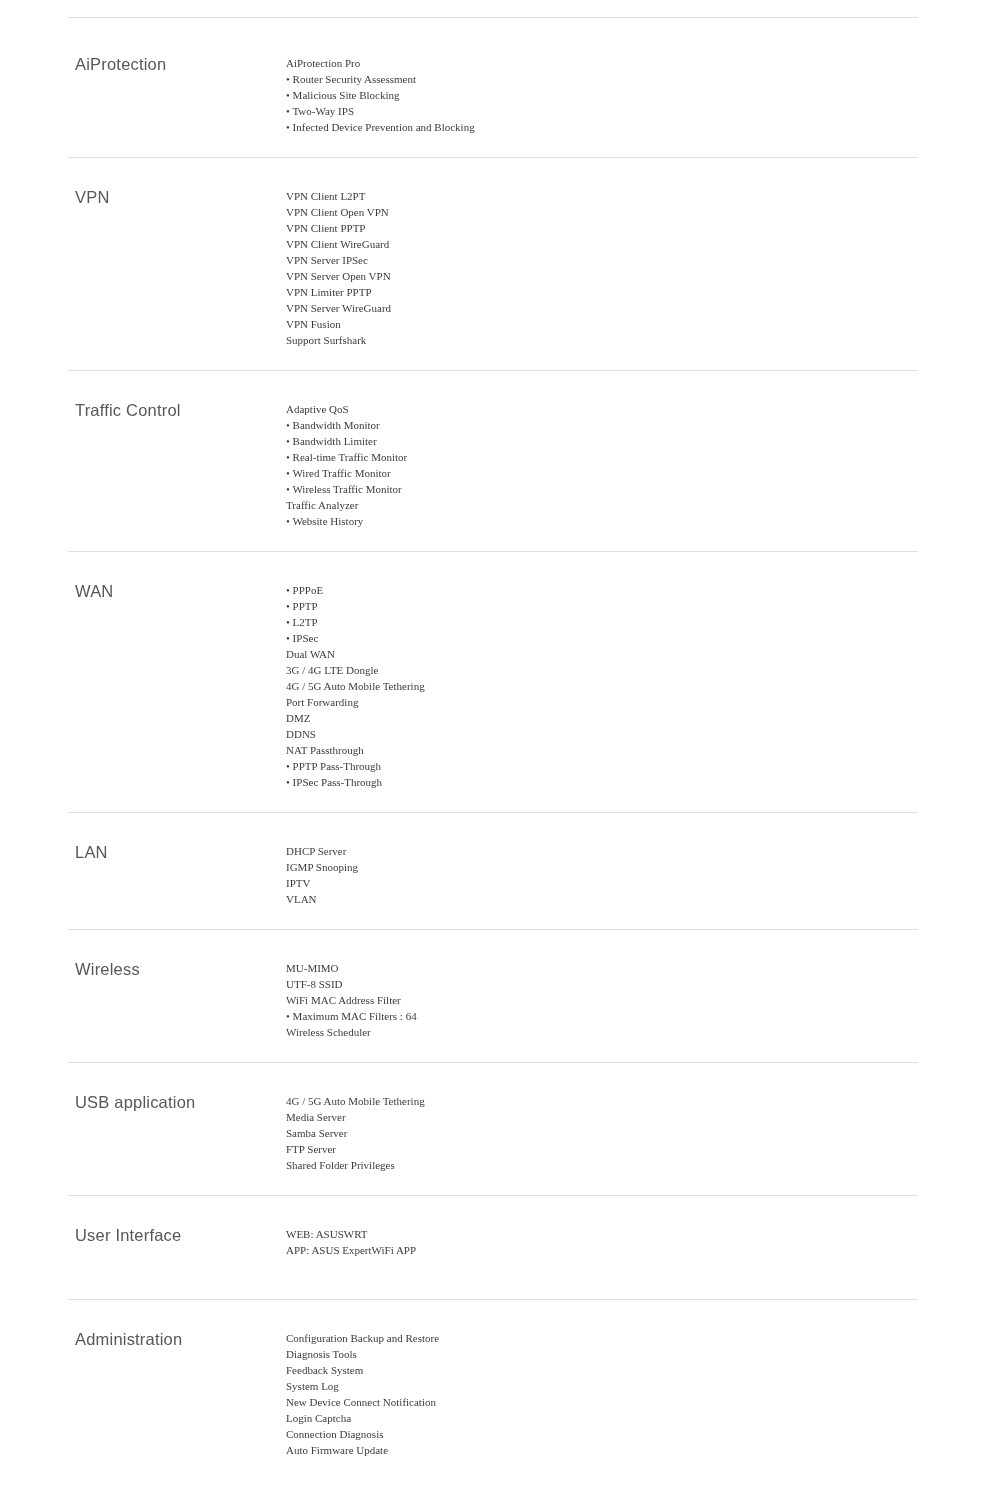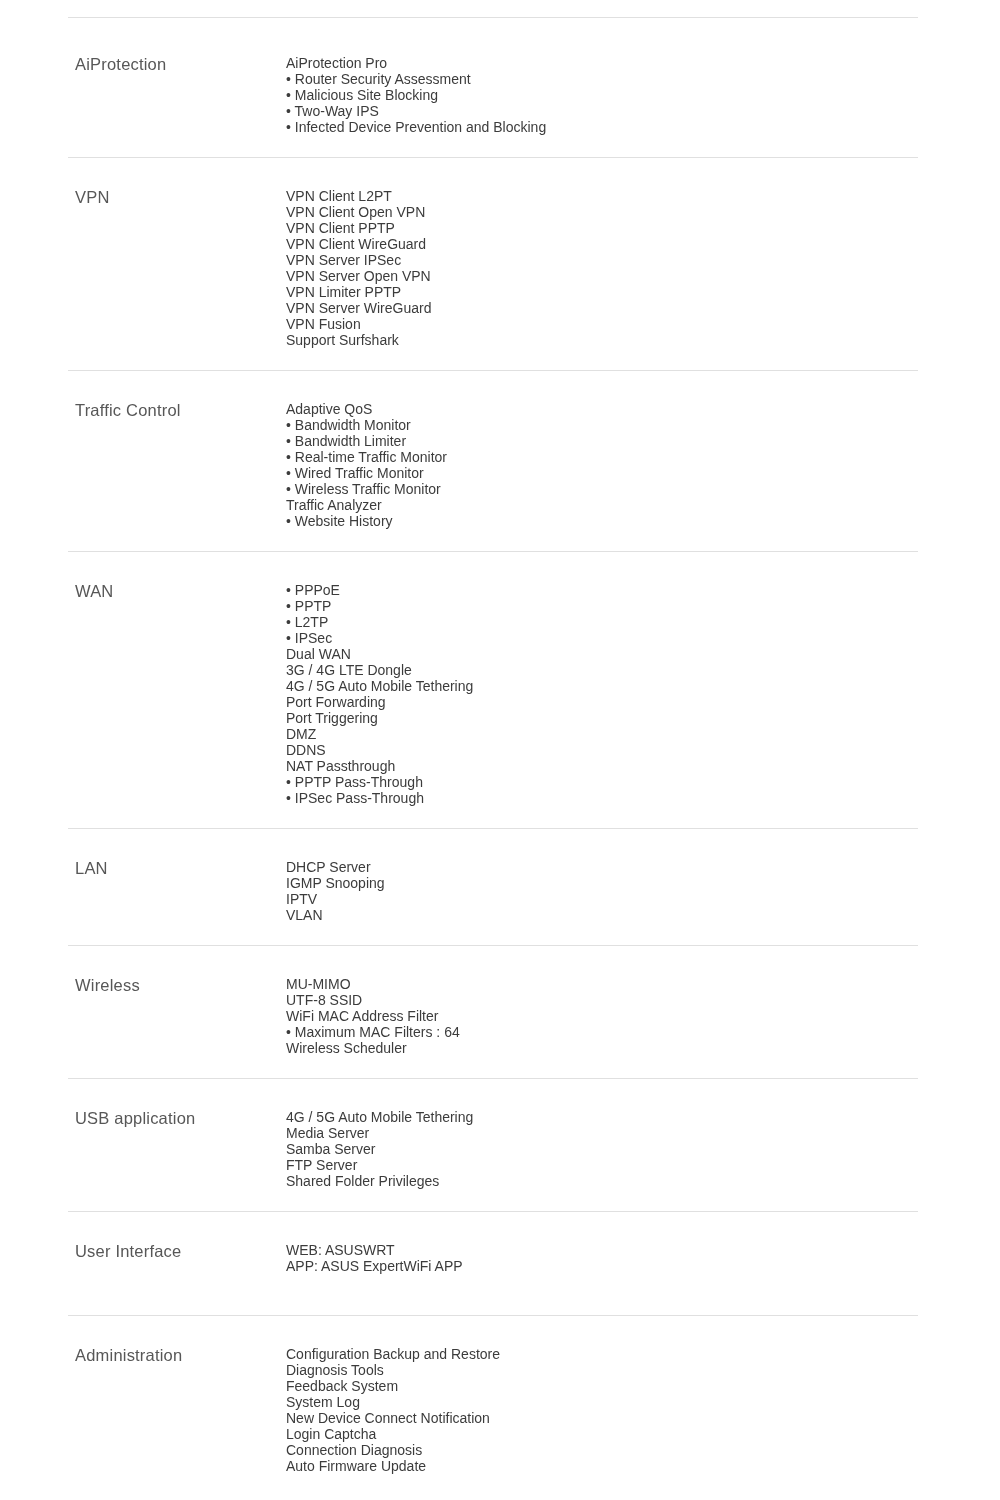--- a/index.html
+++ b/index.html
@@ -33,23 +33,24 @@
     flex: 0 0 218px;
     box-sizing: border-box;
     padding-left: 7px;
     font-size: 16.5px;
     line-height: 19px;
     letter-spacing: 0.2px;
     color: var(--label-text, #575757);
   }
   .spec-lines {
     flex: 1 1 auto;
-    font-size: 14px;
+    font-size: 11px;
     line-height: 16px;
     color: var(--content-text, #3c3c3c);
+    font-family: Liberation Serif, serif;
   }
   .spec-line {
     white-space: pre-wrap;
   }
 </style>
 </head>
 <body style="background: rgb(255, 255, 255);">
 
 <div class="spec-table">
   <section class="spec-section">
@@ -97,21 +98,20 @@
     <div class="spec-label">WAN</div>
     <div class="spec-lines">
         <div class="spec-line">• PPPoE</div>
         <div class="spec-line">• PPTP</div>
         <div class="spec-line">• L2TP</div>
         <div class="spec-line">• IPSec</div>
         <div class="spec-line">Dual WAN</div>
         <div class="spec-line">3G / 4G LTE Dongle</div>
         <div class="spec-line">4G / 5G Auto Mobile Tethering</div>
         <div class="spec-line">Port Forwarding</div>
-        <div class="spec-line">Port Triggering</div>
         <div class="spec-line">DMZ</div>
         <div class="spec-line">DDNS</div>
         <div class="spec-line">NAT Passthrough</div>
         <div class="spec-line">• PPTP Pass-Through</div>
         <div class="spec-line">• IPSec Pass-Through</div>
       </div>
   </section>
 
   <section class="spec-section">
     <div class="spec-label">LAN</div>

